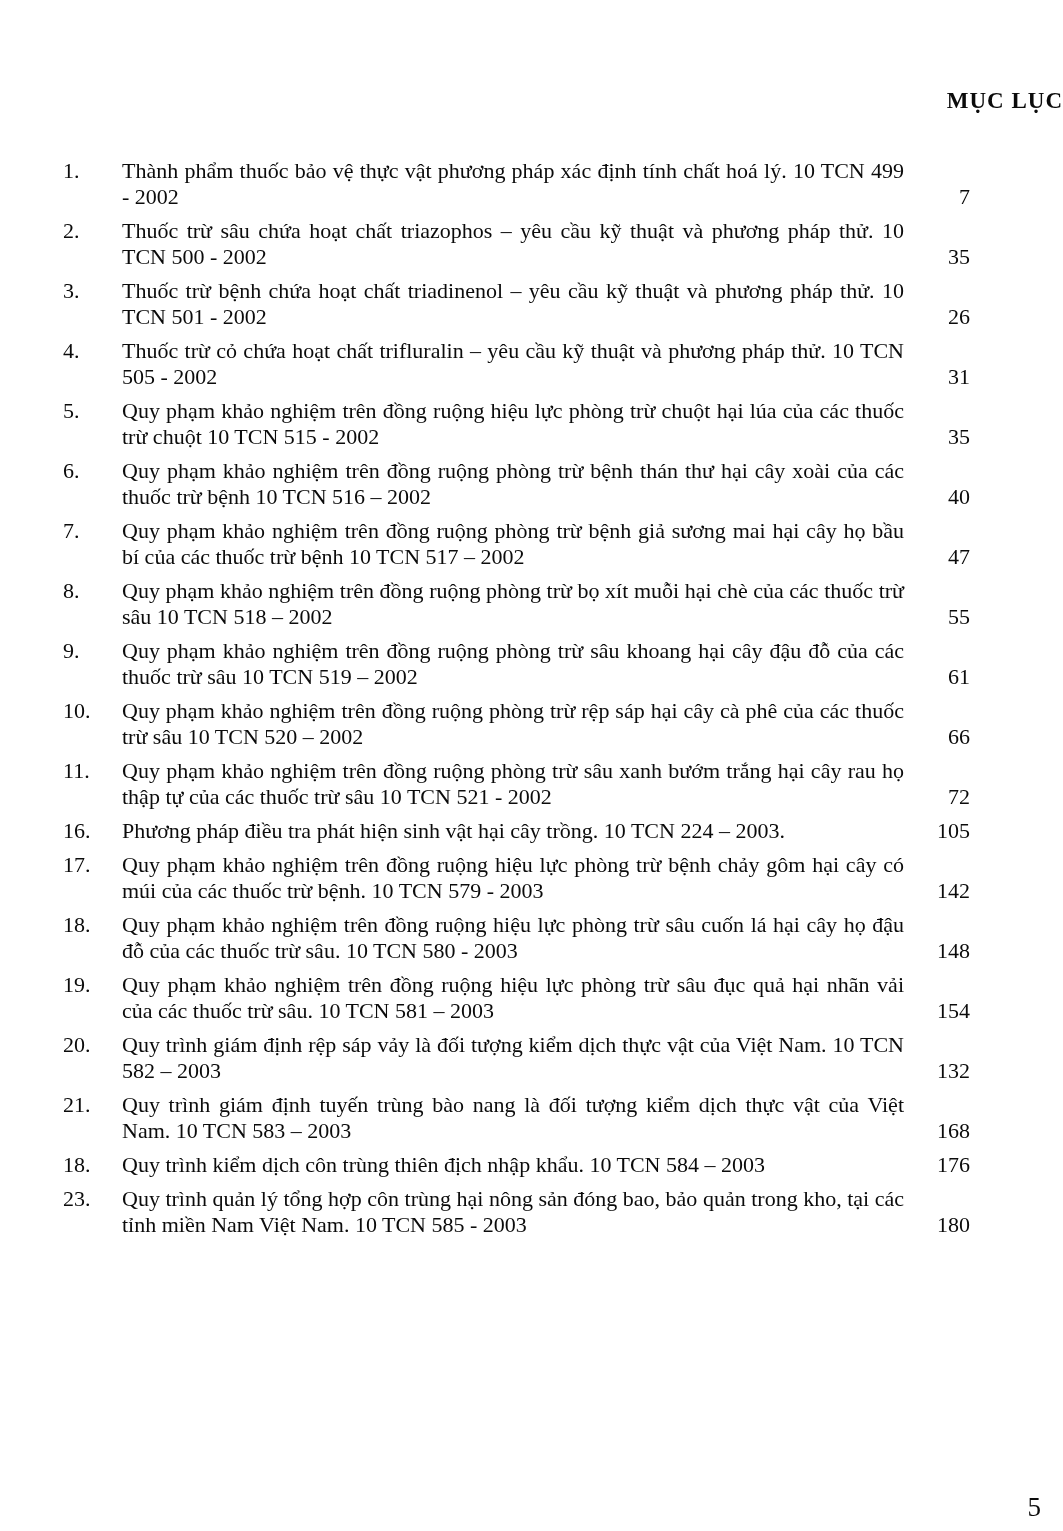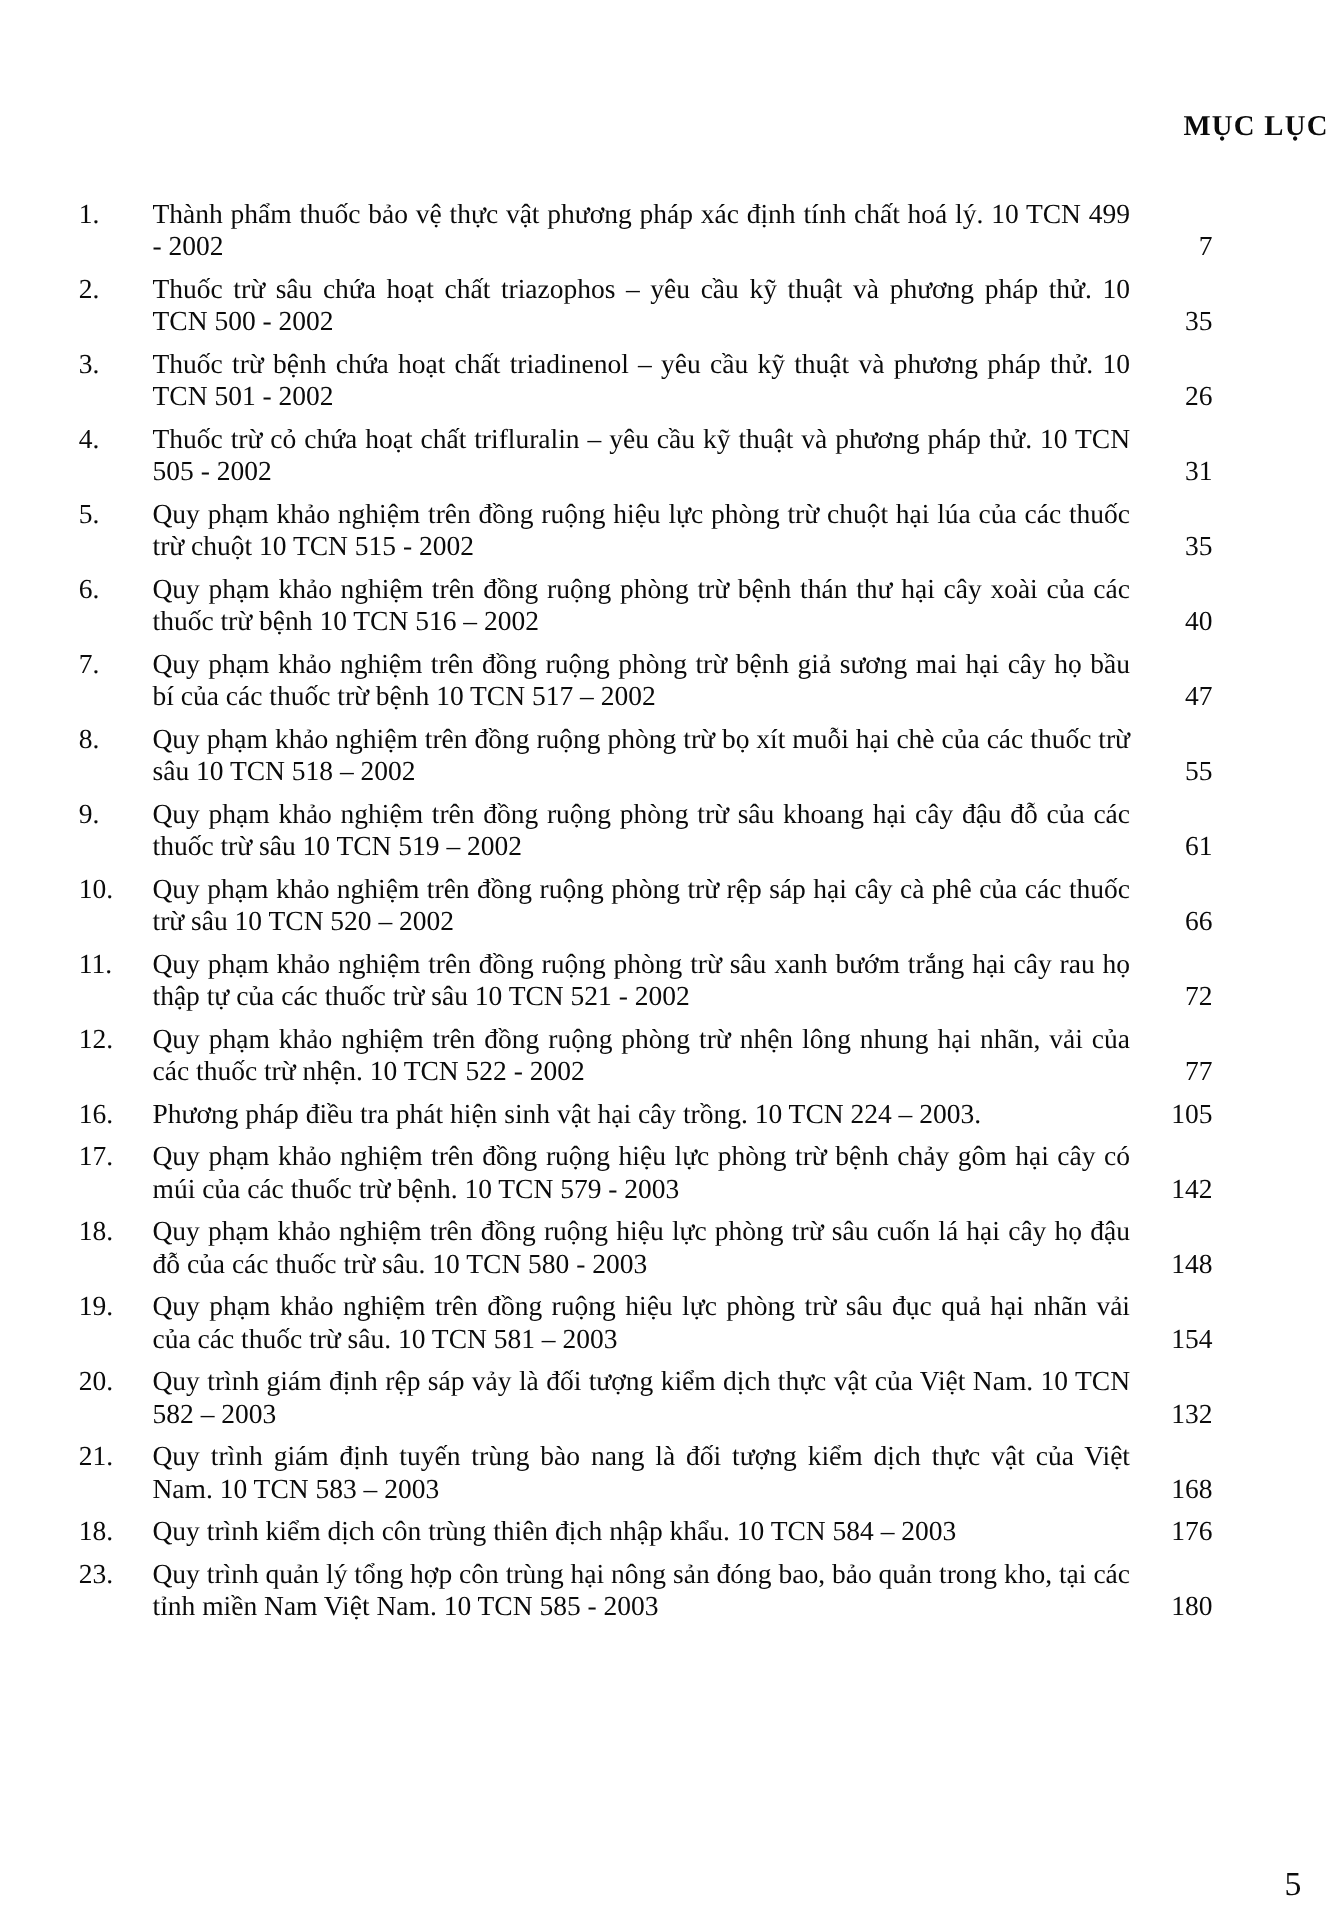--- a/index.html
+++ b/index.html
@@ -124,25 +124,20 @@
     <span class="txt">Quy phạm khảo nghiệm trên đồng ruộng phòng trừ rệp sáp hại cây cà phê của các thuốc trừ sâu 10 TCN 520 – 2002</span>
     <span class="pg">66</span>
   </div>
 
   <div class="entry">
     <span class="no">11.</span>
     <span class="txt">Quy phạm khảo nghiệm trên đồng ruộng phòng trừ sâu xanh bướm trắng hại cây rau họ thập tự của các thuốc trừ sâu 10 TCN 521 - 2002</span>
     <span class="pg">72</span>
   </div>
 
-  <div class="entry">
-    <span class="no">12.</span>
-    <span class="txt">Quy phạm khảo nghiệm trên đồng ruộng phòng trừ nhện lông nhung hại nhãn, vải của các thuốc trừ nhện. 10 TCN 522 - 2002</span>
-    <span class="pg">77</span>
-  </div>
 
 
 
 
   <div class="entry">
     <span class="no">16.</span>
     <span class="txt">Phương pháp điều tra phát hiện sinh vật hại cây trồng. 10 TCN 224 – 2003.</span>
     <span class="pg">105</span>
   </div>
 

